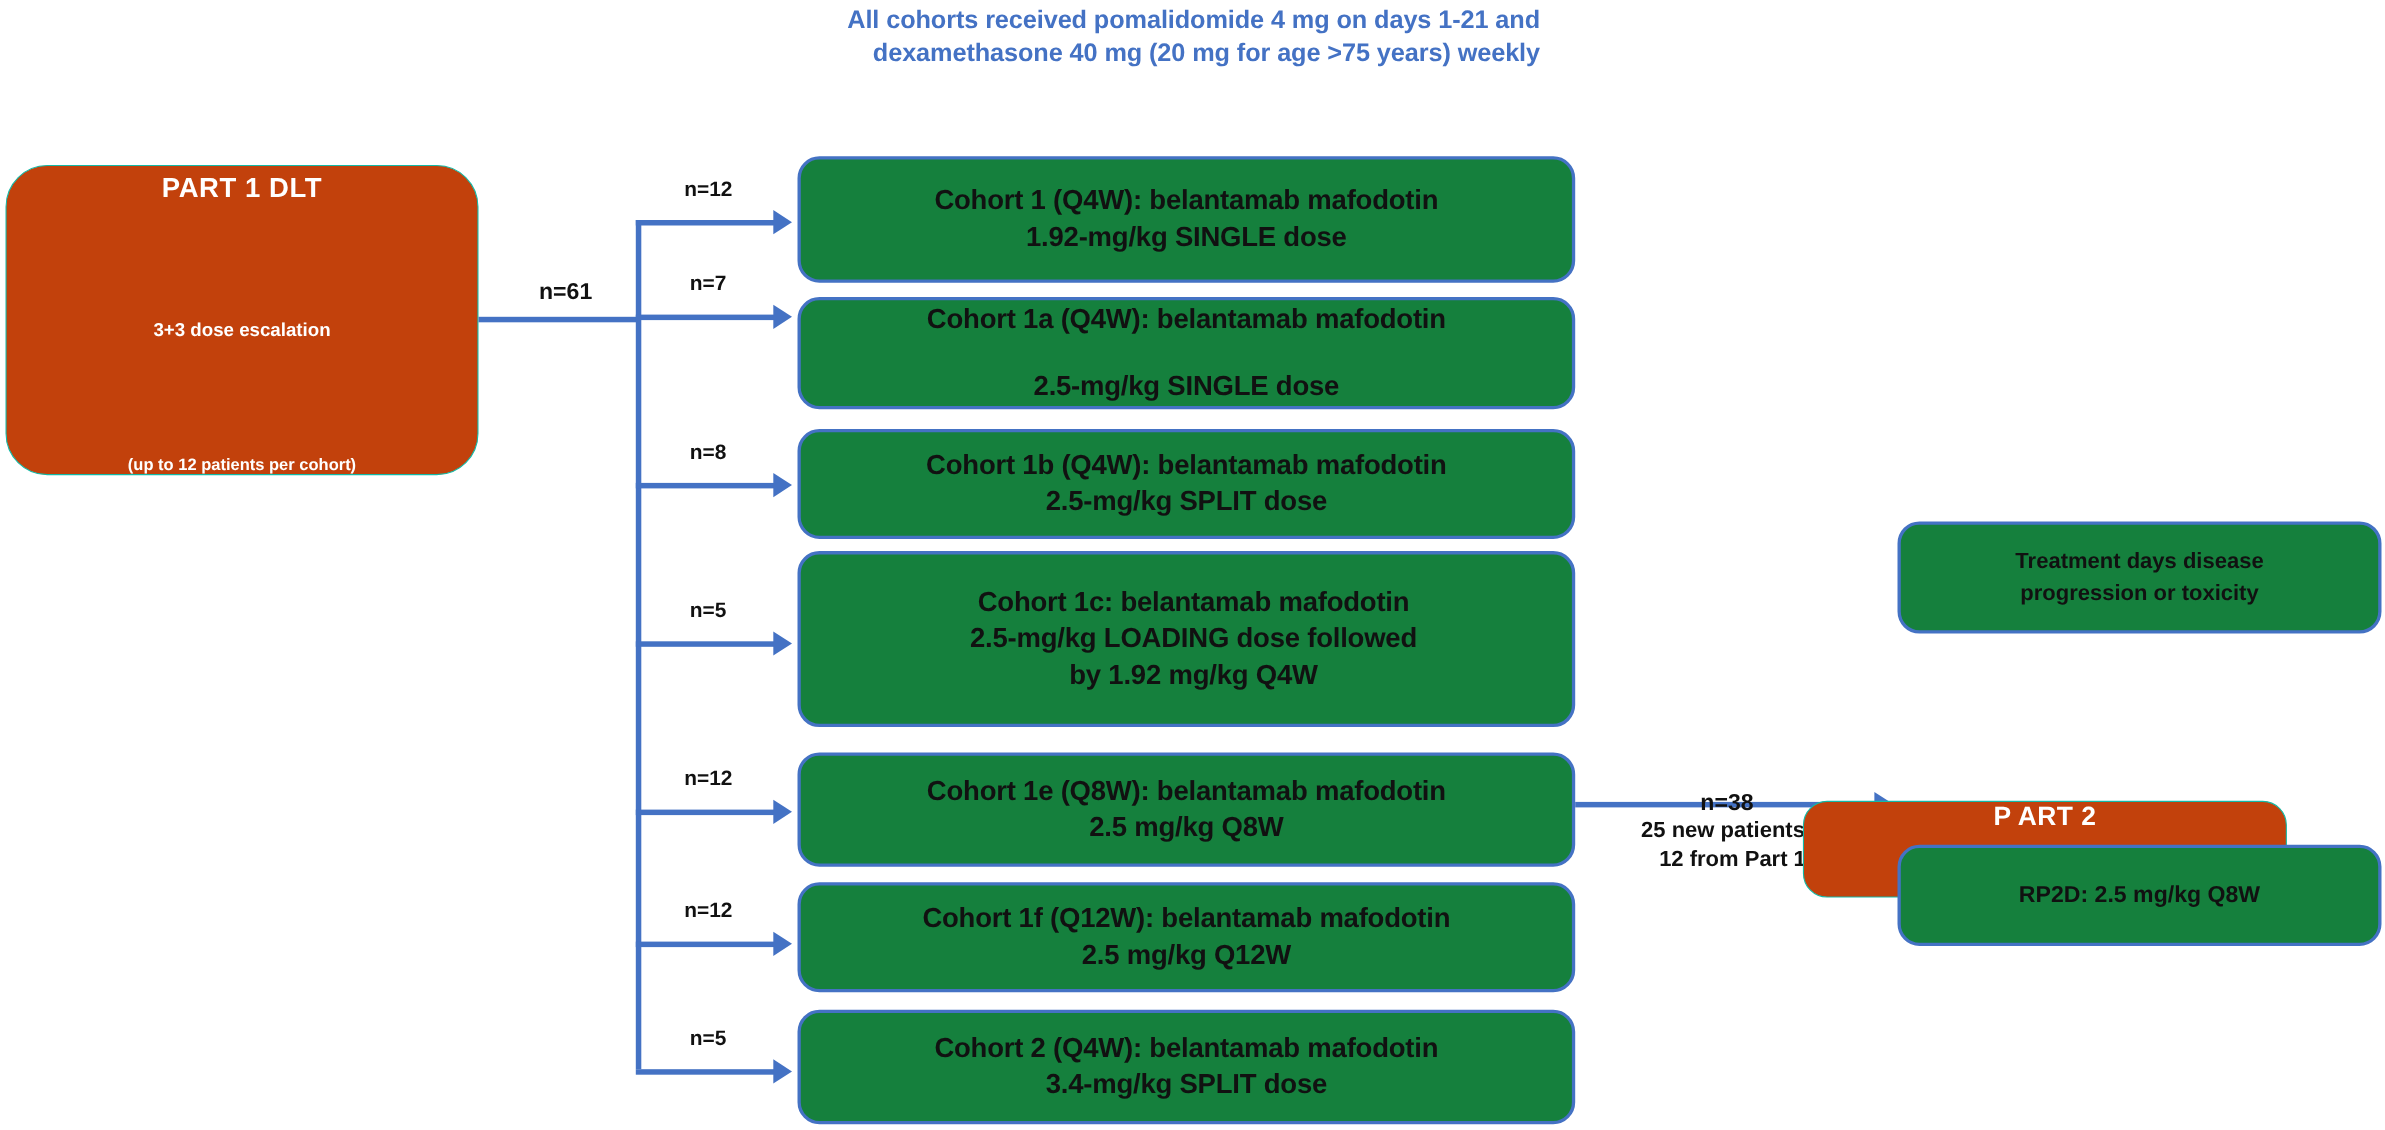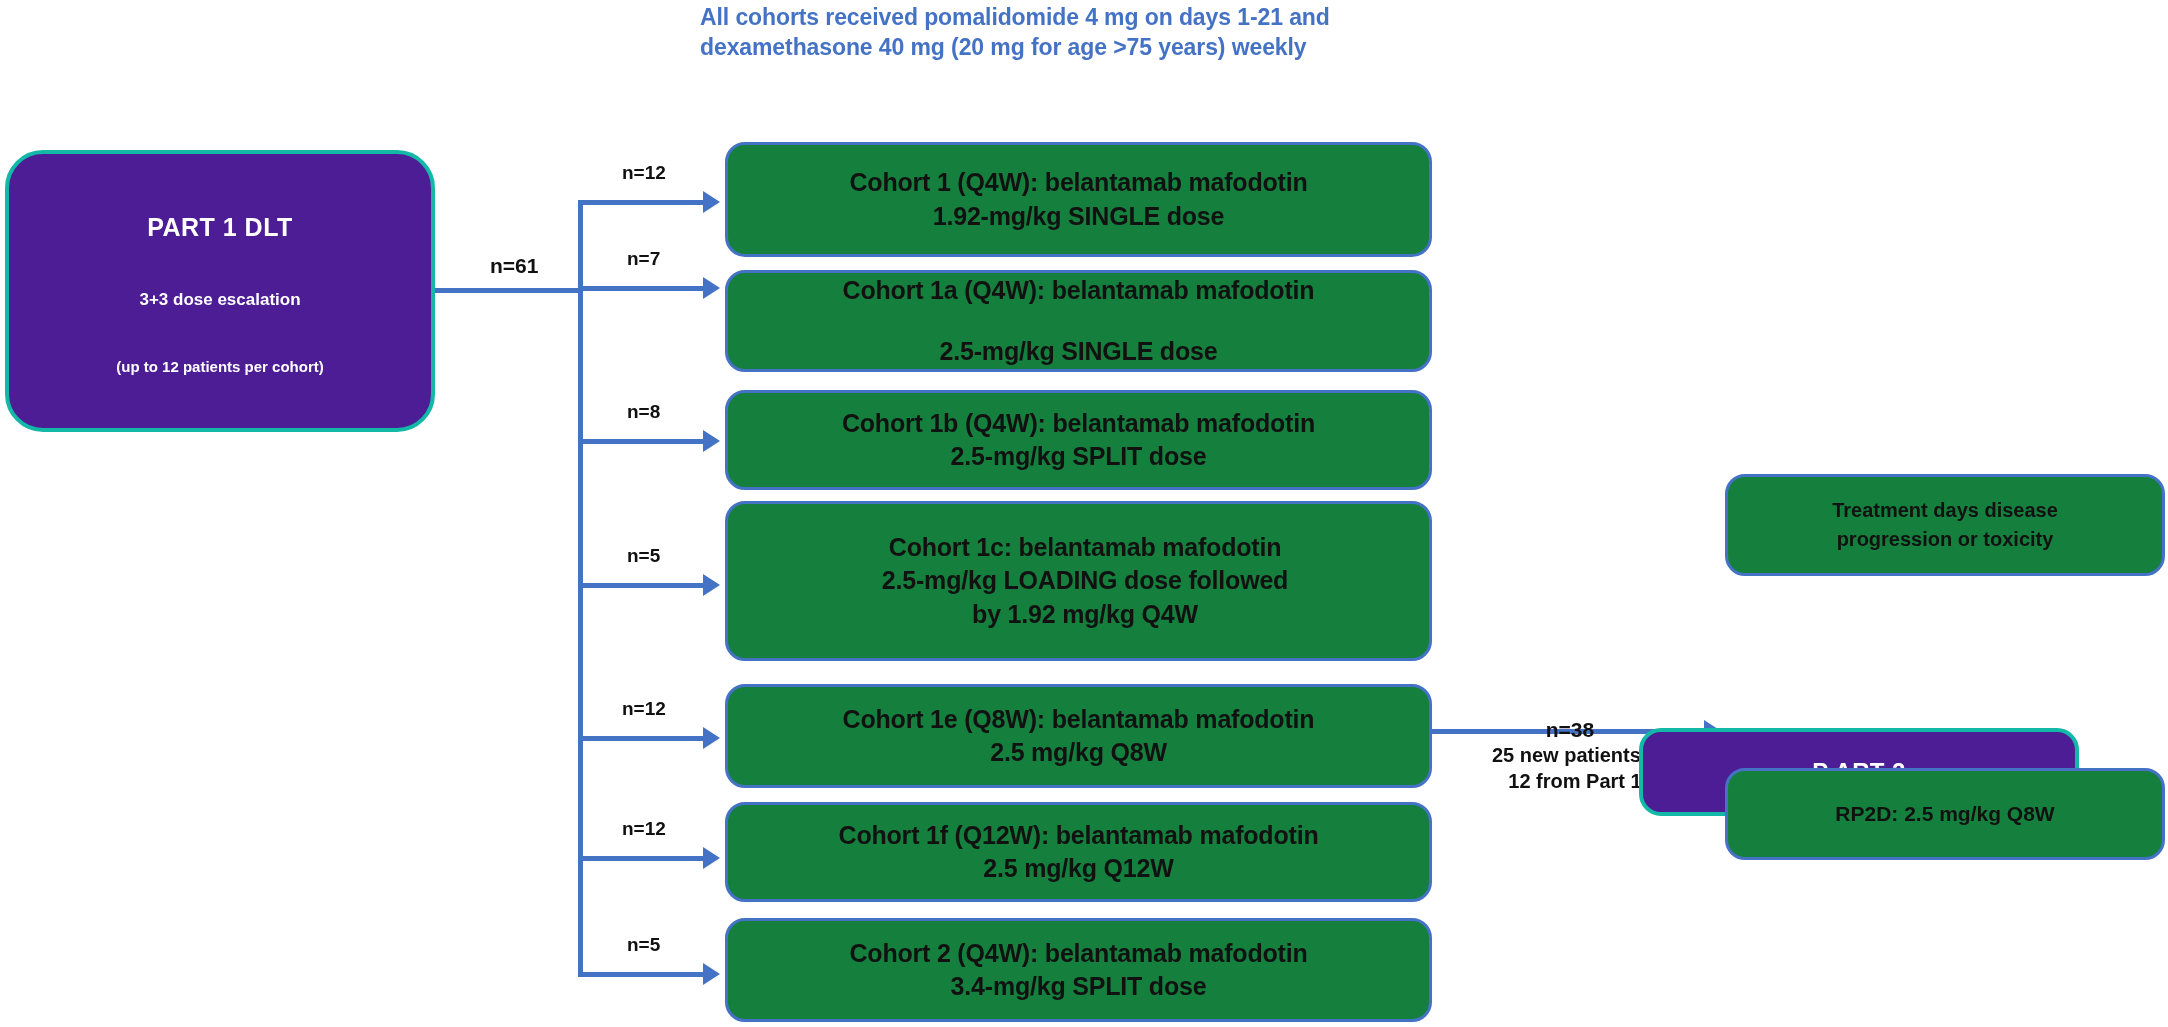--- a/index.html
+++ b/index.html
@@ -17,21 +17,21 @@
     background: #ffffff;
     overflow: hidden;
   }
   .abs { position: absolute; }
 
   
   .header-note {
     left: 700px;
     top: 2px;
     width: 700px;
-    text-align: left;
+    text-align: right;
     color: #4472C4;
     font-size: 23px;
     font-weight: bold;
     line-height: 1.32;
     letter-spacing: -0.1px;
   }
 
   
   .box {
     box-sizing: border-box;
@@ -40,24 +40,25 @@
     align-items: center;
     justify-content: center;
     text-align: center;
   }
   .box-outline {
     background: #15803d;
     border: 3px solid #4472C4;
     border-radius: 20px;
   }
   .box-filled {
-    background: #4c1d95;
-    border: 4px solid #14b8a6;
+    background: #c2410c;
+    border: 1px solid #14b8a6;
     border-radius: 22px;
     color: #ffffff;
+    justify-content: space-between;
   }
 
   
   .part1 {
     left: 5px;
     top: 150px;
     width: 430px;
     height: 282px;
     border-radius: 38px;
   }

